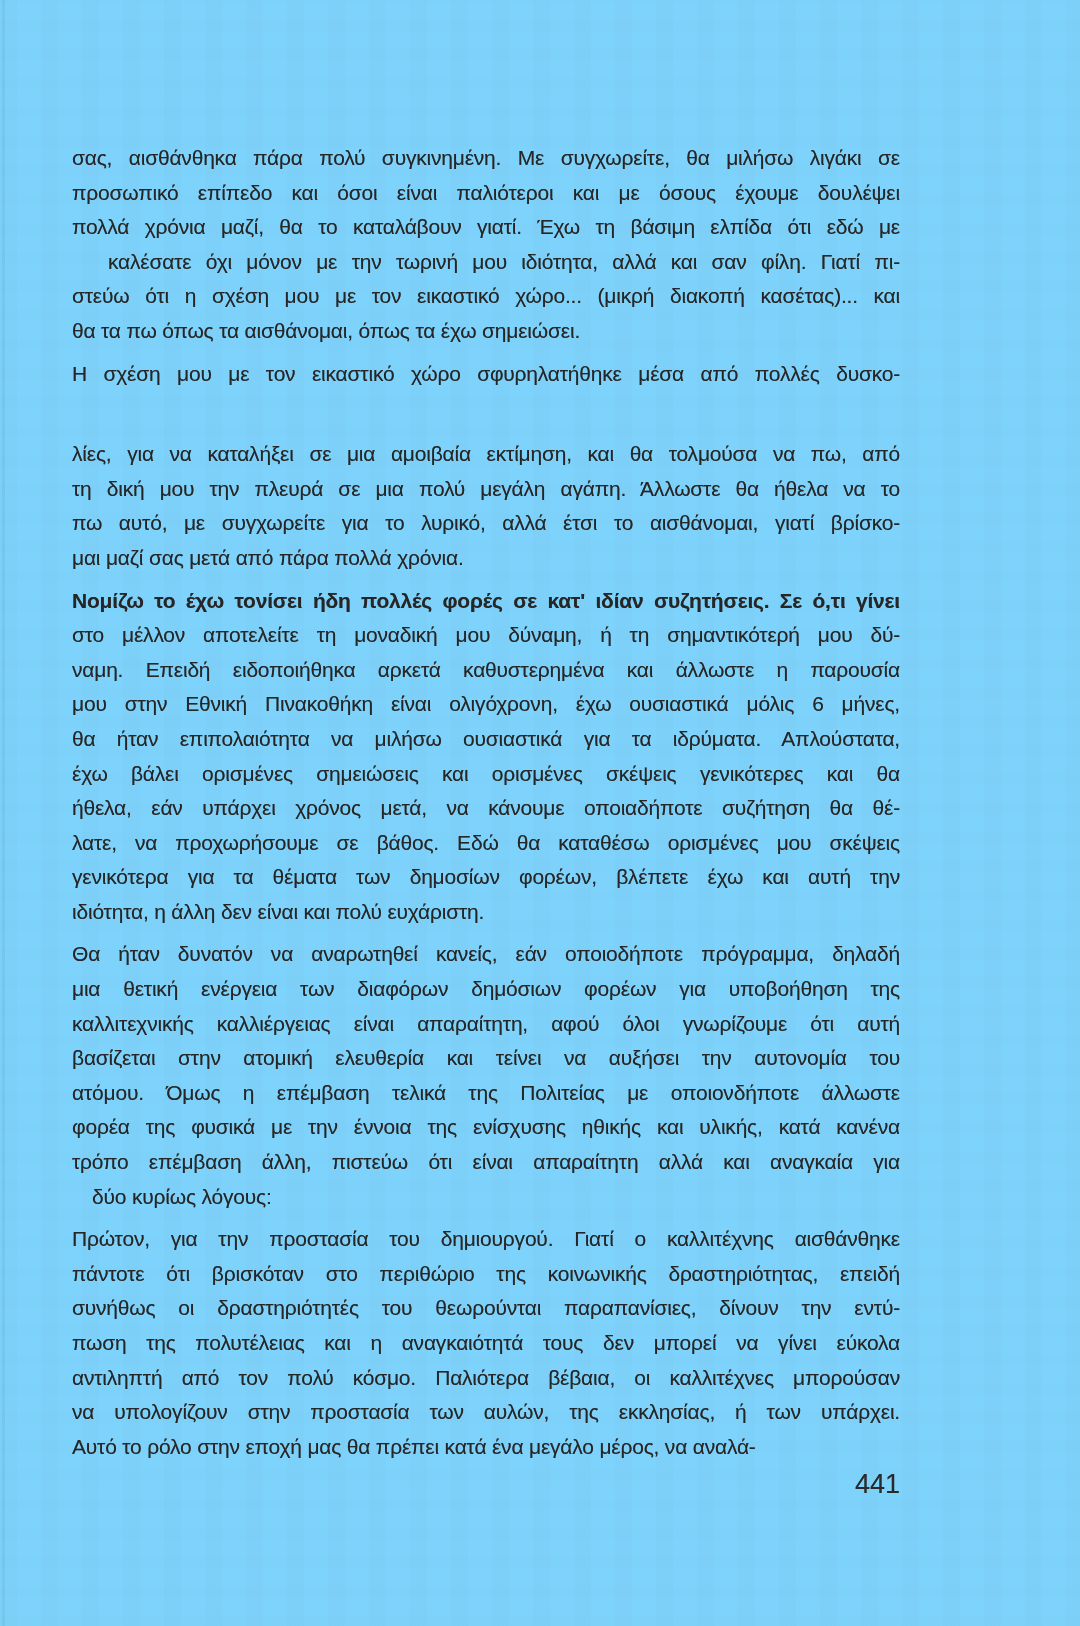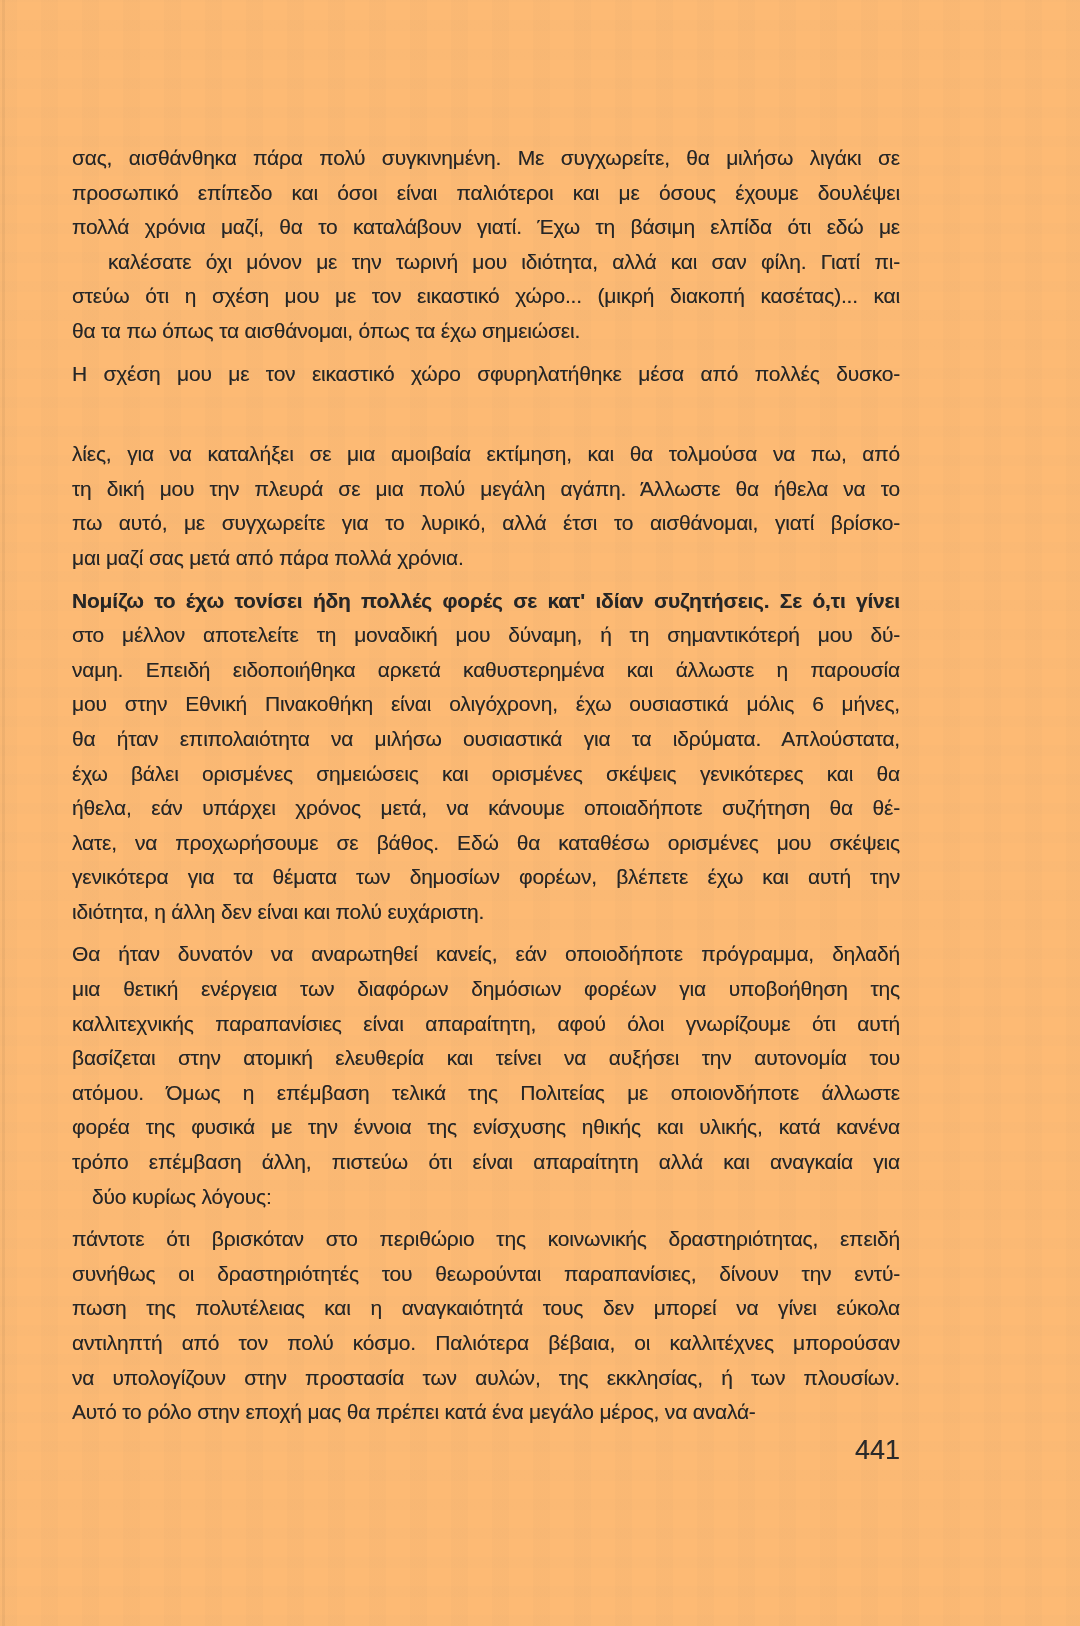--- a/index.html
+++ b/index.html
@@ -72,21 +72,21 @@
     line-height: 34px;
     font-size: 27px;
     color: #2a2a2a;
     text-align: right;
     text-shadow: 0 0 0.5px rgba(45,45,45,0.45);
   }
 </style>
 </head>
 <body>
 
-<div class="page" style="background: #fdba74;">
+<div class="page" style="background: #7dd3fc;">
   <div class="scan-edge"></div>
   <div class="content">
     <div>
         <div class="paragraph">
           <div class="line" style="color: rgb(38, 38, 38);">σας, αισθάνθηκα πάρα πολύ συγκινημένη. Με συγχωρείτε, θα μιλήσω λιγάκι σε</div>
           <div class="line" style="color: rgb(38, 38, 38);">προσωπικό επίπεδο και όσοι είναι παλιότεροι και με όσους έχουμε δουλέψει</div>
           <div class="line" style="color: rgb(38, 38, 38);">πολλά χρόνια μαζί, θα το καταλάβουν γιατί. Έχω τη βάσιμη ελπίδα ότι εδώ με</div>
           <div class="line" style="color: rgb(38, 38, 38); margin-left: 36px;">καλέσατε όχι μόνον με την τωρινή μου ιδιότητα, αλλά και σαν φίλη. Γιατί πι-</div>
           <div class="line" style="color: rgb(38, 38, 38);">στεύω ότι η σχέση μου με τον εικαστικό χώρο... (μικρή διακοπή κασέτας)... και</div>
           <div class="line last" style="color: rgb(38, 38, 38);">θα τα πω όπως τα αισθάνομαι, όπως τα έχω σημειώσει.</div>
@@ -106,31 +106,32 @@
           <div class="line" style="color: rgb(38, 38, 38);">θα ήταν επιπολαιότητα να μιλήσω ουσιαστικά για τα ιδρύματα. Απλούστατα,</div>
           <div class="line" style="color: rgb(38, 38, 38);">έχω βάλει ορισμένες σημειώσεις και ορισμένες σκέψεις γενικότερες και θα</div>
           <div class="line" style="color: rgb(38, 38, 38);">ήθελα, εάν υπάρχει χρόνος μετά, να κάνουμε οποιαδήποτε συζήτηση θα θέ-</div>
           <div class="line" style="color: rgb(38, 38, 38);">λατε, να προχωρήσουμε σε βάθος. Εδώ θα καταθέσω ορισμένες μου σκέψεις</div>
           <div class="line" style="color: rgb(38, 38, 38);">γενικότερα για τα θέματα των δημοσίων φορέων, βλέπετε έχω και αυτή την</div>
           <div class="line last" style="color: rgb(38, 38, 38);">ιδιότητα, η άλλη δεν είναι και πολύ ευχάριστη.</div>
         </div>
         <div class="paragraph">
           <div class="line" style="color: rgb(38, 38, 38);">Θα ήταν δυνατόν να αναρωτηθεί κανείς, εάν οποιοδήποτε πρόγραμμα, δηλαδή</div>
           <div class="line" style="color: rgb(38, 38, 38);">μια θετική ενέργεια των διαφόρων δημόσιων φορέων για υποβοήθηση της</div>
-          <div class="line" style="color: rgb(38, 38, 38);">καλλιτεχνικής παραπανίσιες είναι απαραίτητη, αφού όλοι γνωρίζουμε ότι αυτή</div>
+          <div class="line" style="color: rgb(38, 38, 38);">καλλιτεχνικής καλλιέργειας είναι απαραίτητη, αφού όλοι γνωρίζουμε ότι αυτή</div>
           <div class="line" style="color: rgb(38, 38, 38);">βασίζεται στην ατομική ελευθερία και τείνει να αυξήσει την αυτονομία του</div>
           <div class="line" style="color: rgb(38, 38, 38);">ατόμου. Όμως η επέμβαση τελικά της Πολιτείας με οποιονδήποτε άλλωστε</div>
           <div class="line" style="color: rgb(38, 38, 38);">φορέα της φυσικά με την έννοια της ενίσχυσης ηθικής και υλικής, κατά κανένα</div>
           <div class="line" style="color: rgb(38, 38, 38);">τρόπο επέμβαση άλλη, πιστεύω ότι είναι απαραίτητη αλλά και αναγκαία για</div>
           <div class="line last" style="color: rgb(38, 38, 38); margin-left: 20px;">δύο κυρίως λόγους:</div>
         </div>
         <div class="paragraph">
+          <div class="line" style="color: rgb(38, 38, 38);">Πρώτον, για την προστασία του δημιουργού. Γιατί ο καλλιτέχνης αισθάνθηκε</div>
           <div class="line" style="color: rgb(38, 38, 38);">πάντοτε ότι βρισκόταν στο περιθώριο της κοινωνικής δραστηριότητας, επειδή</div>
           <div class="line" style="color: rgb(38, 38, 38);">συνήθως οι δραστηριότητές του θεωρούνται παραπανίσιες, δίνουν την εντύ-</div>
           <div class="line" style="color: rgb(38, 38, 38);">πωση της πολυτέλειας και η αναγκαιότητά τους δεν μπορεί να γίνει εύκολα</div>
           <div class="line" style="color: rgb(38, 38, 38);">αντιληπτή από τον πολύ κόσμο. Παλιότερα βέβαια, οι καλλιτέχνες μπορούσαν</div>
-          <div class="line" style="color: rgb(38, 38, 38);">να υπολογίζουν στην προστασία των αυλών, της εκκλησίας, ή των πλουσίων.</div>
+          <div class="line" style="color: rgb(38, 38, 38);">να υπολογίζουν στην προστασία των αυλών, της εκκλησίας, ή των υπάρχει.</div>
           <div class="line last" style="color: rgb(38, 38, 38);">Αυτό το ρόλο στην εποχή μας θα πρέπει κατά ένα μεγάλο μέρος, να αναλά-</div>
         </div>
       </div>
     <div class="page-number">441</div>
   </div>
 </div>
 
 </body></html>

